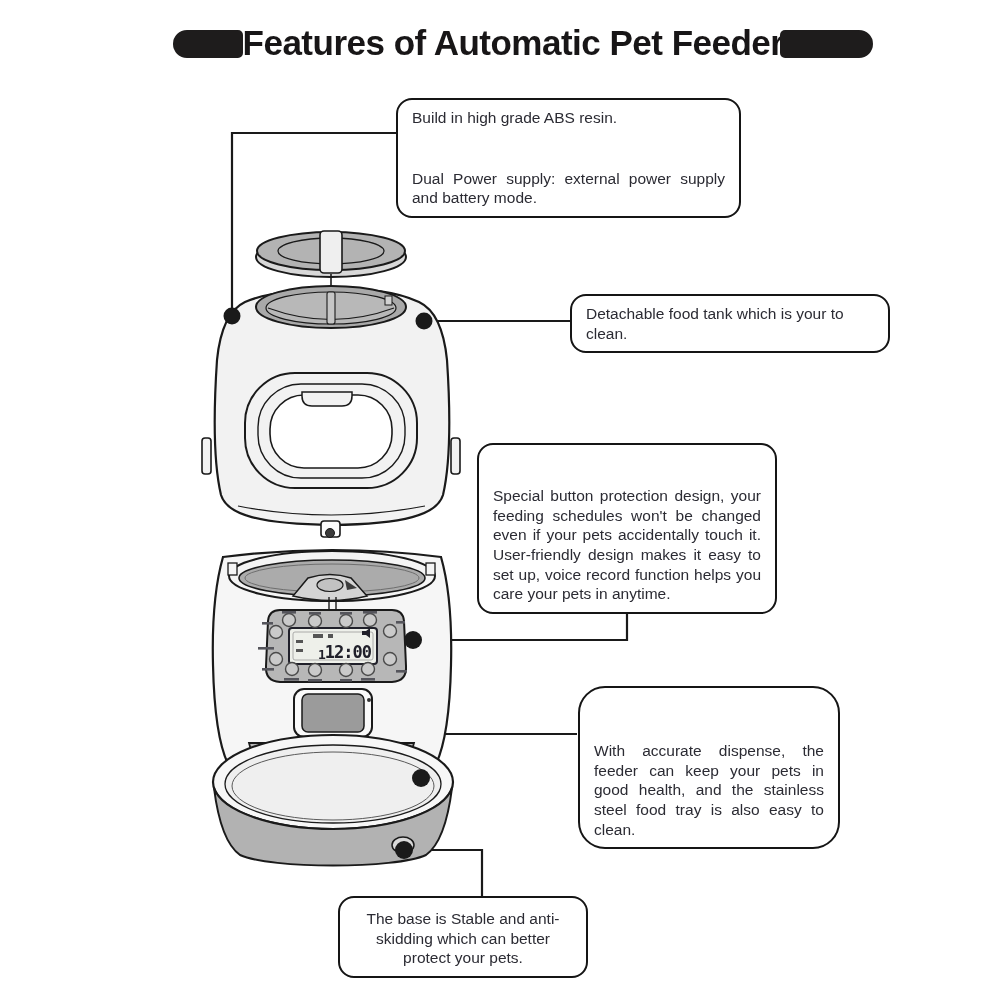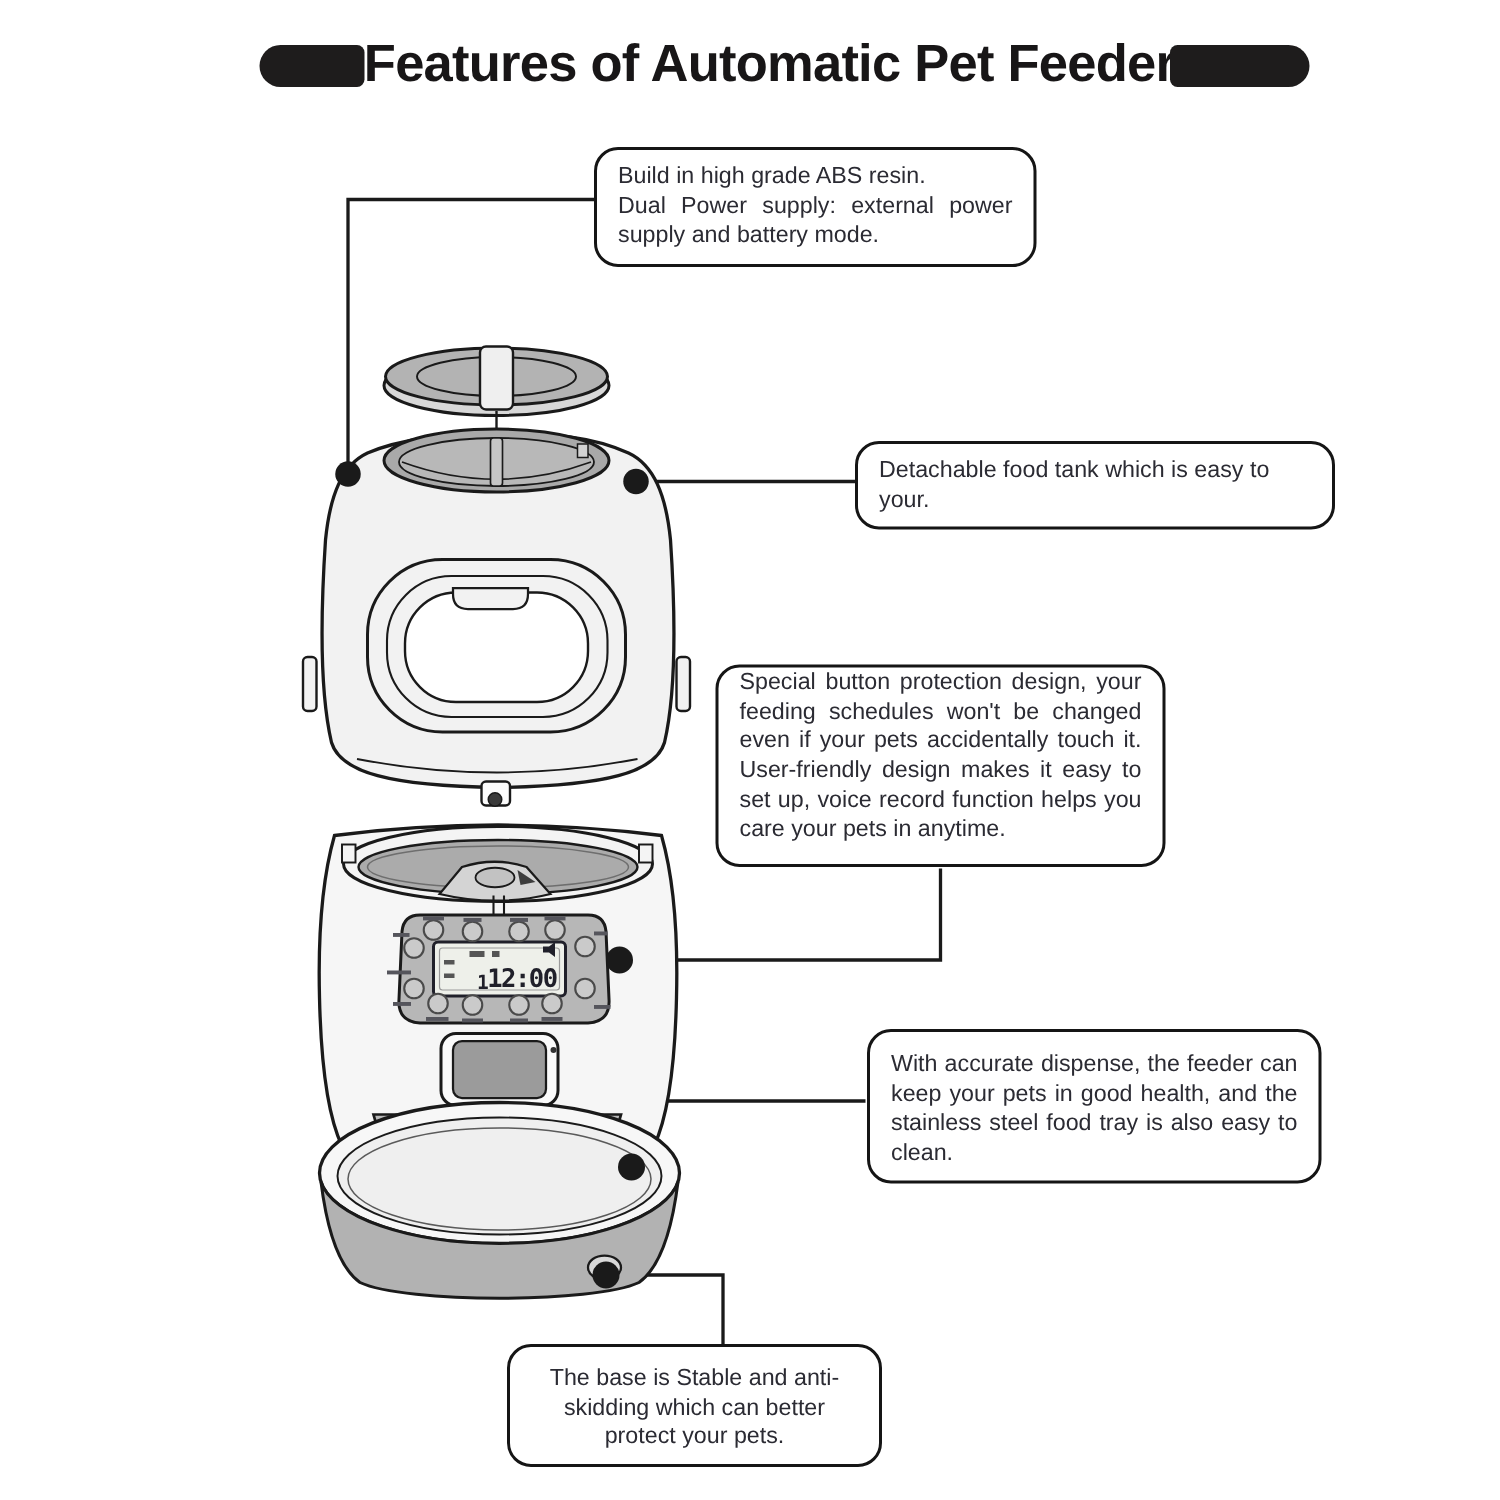--- a/index.html
+++ b/index.html
@@ -17,25 +17,25 @@
     font-size:35px;font-weight:800;color:#181617;letter-spacing:-0.5px;
     white-space:nowrap;
   }
   
   .callout{
     position:absolute;background:#ffffff;border:2.2px solid #151515;
     border-radius:16px;box-sizing:border-box;
     color:#2b2b33;font-size:15.5px;line-height:1.27;
     padding:8px 14px;
   }
-  .callout .just{text-align:justify;text-align-last:left;}
-  #callout-build{left:396px;top:98px;width:295px;min-height:80px;}
+  .callout .just{text-align:justify;text-align-last:left;margin-top:41px;}
+  #callout-build{left:396px;top:98px;width:345px;min-height:80px;}
   #callout-tank{left:570px;top:294px;width:320px;min-height:57px;}
   #callout-buttons{left:477px;top:443px;width:300px;min-height:135px;padding-top:0;}
-  #callout-dispense{left:578px;top:686px;width:303px;min-height:103px;padding-top:12px;}
+  #callout-dispense{left:578px;top:686px;width:262px;min-height:103px;padding-top:12px;border-radius:27px;}
   #callout-base{left:338px;top:896px;width:250px;min-height:62px;padding-top:11px;text-align:center;}
   
   svg{position:absolute;left:0;top:0;}
   .ln{stroke:#1a1a1a;stroke-width:2.2;fill:none;}
   .lcd-time{font-family:"DejaVu Sans Mono", monospace;font-weight:bold;font-size:17px;fill:#20202a;letter-spacing:-1px;}
   .lcd-meal{font-family:"DejaVu Sans Mono", monospace;font-weight:bold;font-size:13px;fill:#20202a;}
 </style>
 </head>
 <body>
 
@@ -191,21 +191,21 @@
   <div class="title-pill pill-left"></div>
   <div class="page-title">Features of Automatic Pet Feeder</div>
   <div class="title-pill pill-right"></div>
 
   <div class="callout" id="callout-build">
     <div>Build in high grade ABS resin.</div>
     <div class="just">Dual Power supply: external power supply and battery mode.</div>
   </div>
 
   <div class="callout" id="callout-tank">
-    <div>Detachable food tank which is easy to your.</div>
+    <div>Detachable food tank which is your to clean.</div>
   </div>
 
   <div class="callout" id="callout-buttons">
     <div class="just">Special button protection design, your feeding schedules won't be changed even if your pets accidentally touch it. User-friendly design makes it easy to set up, voice record function helps you care your pets in anytime.</div>
   </div>
 
   <div class="callout" id="callout-dispense">
     <div class="just">With accurate dispense, the feeder can keep your pets in good health, and the stainless steel food tray is also easy to clean.</div>
   </div>
 

